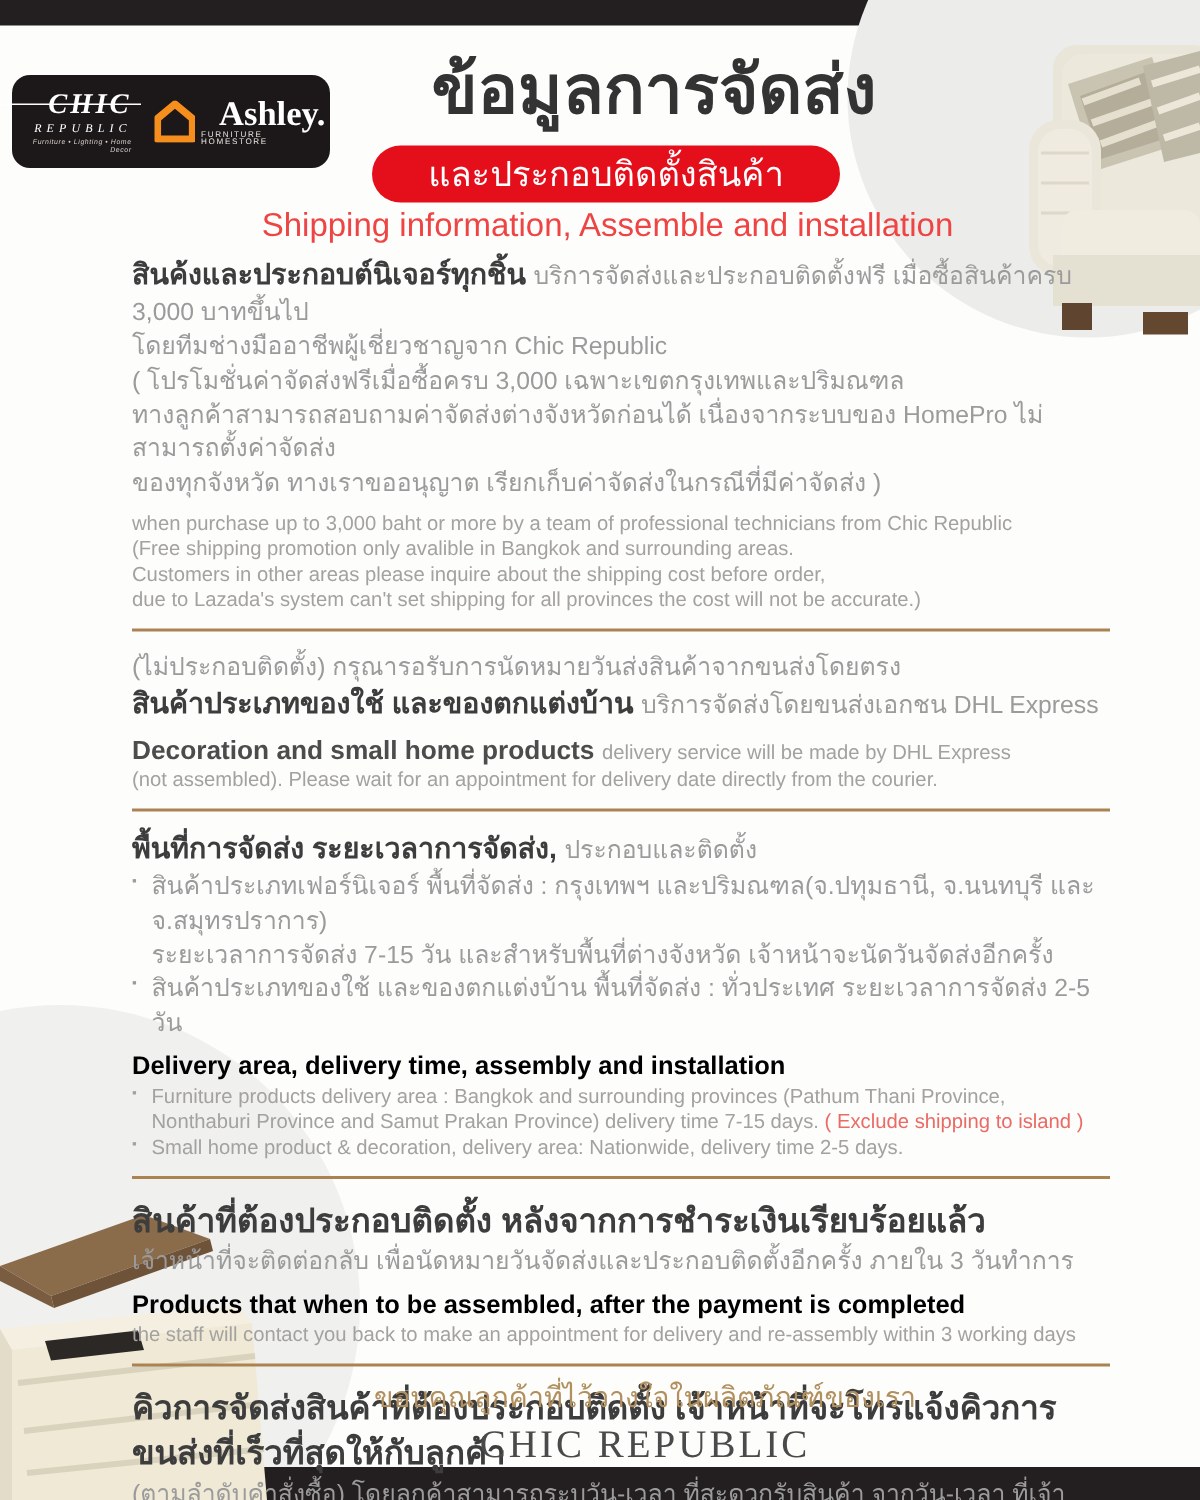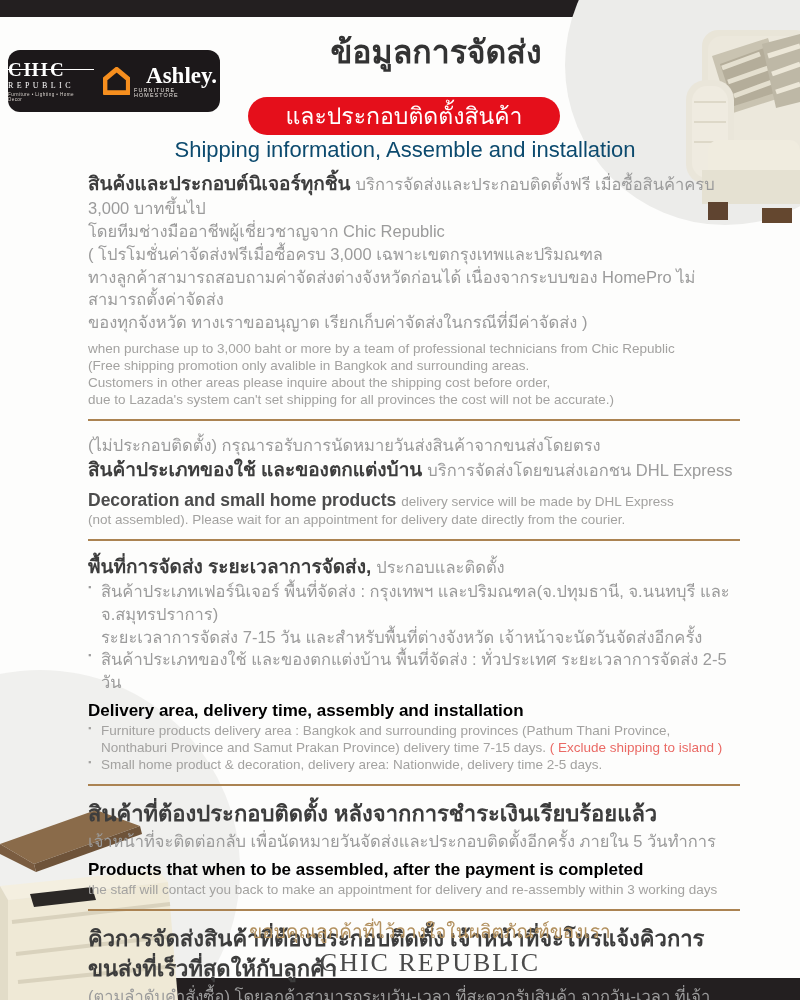--- a/index.html
+++ b/index.html
@@ -17,35 +17,35 @@
   .topbar{position:absolute;top:0;left:0;width:100%;height:17px;background:var(--bar_black);z-index:1;}
   .bottombar{position:absolute;bottom:0;left:0;width:100%;height:22px;background:var(--bar_black);z-index:1;}
 
   .circle-tr{position:absolute;top:-95px;right:-85px;width:320px;height:320px;border-radius:50%;background:#ececea;z-index:2;}
   .sofa-wrap{position:absolute;top:22px;right:0;width:150px;height:212px;z-index:3;}
   .circle-bl{position:absolute;bottom:-70px;left:-160px;width:400px;height:400px;border-radius:50%;background:#f0f0ee;z-index:0;}
   .table-wrap{position:absolute;bottom:0;left:0;width:235px;height:218px;z-index:3;}
 
   .logo-card{position:absolute;left:8px;top:50px;width:212px;height:62px;background:#1c181a;border-radius:12px;
              z-index:4;display:flex;align-items:center;justify-content:center;gap:15px;}
-  .chic{color:#fff;text-align:left;line-height:1;}
+  .chic{color:#fff;text-align:right;line-height:1;font-style:italic;}
   .chic-line1{font-size:19px;font-weight:bold;letter-spacing:2px;position:relative;font-family:"Liberation Serif",serif;}
   .chic-line1::after{content:"";position:absolute;left:-6px;right:-6px;top:48%;height:1px;background:#fff;}
   .chic-line2{font-size:8px;letter-spacing:3.4px;margin-top:3px;font-family:"Liberation Serif",serif;}
   .chic-tag{font-size:4.6px;letter-spacing:.4px;margin-top:3px;color:#d8d2cc;}
   .ashley{display:flex;align-items:center;gap:4px;}
   .ashley-texts{color:#fff;line-height:1;}
   .ashley-name{font-family:"Liberation Serif",serif;font-weight:bold;font-size:23px;margin-left:12px;}
   .ashley-sub{font-size:5.4px;letter-spacing:1.1px;margin-top:1px;color:#e9e4df;}
 
-  .title{position:absolute;top:33px;left:230px;width:412px;text-align:center;font-size:32px;font-weight:bold;
+  .title{position:absolute;top:33px;left:230px;width:412px;text-align:center;font-size:45px;font-weight:bold;
          color:#333;z-index:4;line-height:1.2;}
   .red-pill{position:absolute;top:97px;left:248px;width:312px;height:38px;background:var(--accent_red);
             border-radius:19px;color:#fff;font-size:23px;display:flex;align-items:center;justify-content:center;z-index:4;}
-  .subtitle{position:absolute;top:137px;left:110px;width:590px;text-align:center;font-size:22px;color:#0c4a6e;z-index:4;}
+  .subtitle{position:absolute;top:137px;left:110px;width:590px;text-align:center;font-size:22px;color:#ef4444;z-index:4;}
 
   .content{position:absolute;left:88px;top:171px;width:652px;z-index:4;}
   .th{color:#9b9b9b;font-size:16.5px;line-height:1.38;margin:0;}
   .th-lead{color:#3d3d3d;font-weight:bold;font-size:19px;margin-right:5px;}
   .th-head{color:#3d3d3d;font-weight:bold;font-size:22px;line-height:1.4;margin:0;}
   .en{color:#a3a2a0;font-size:13.5px;line-height:1.26;margin:0;}
   .en-lead{color:#4c4c4c;font-weight:bold;font-size:17.5px;margin-right:5px;}
   .en-head{color:#000000;font-weight:bold;font-size:17px;line-height:1.3;margin:0;}
   .divider{height:2px;background:var(--divider_gold);margin:11px 0 13px;}
   .gap-sm{height:6px;}
@@ -144,21 +144,21 @@
       <p class="en-head">Delivery area, delivery time, assembly and installation</p>
       <p class="en bullet">Furniture products delivery area : Bangkok and surrounding provinces (Pathum Thani Province,</p>
       <p class="en cont"><span>Nonthaburi Province and Samut Prakan Province) delivery time 7-15 days.</span> <span class="red-note">( Exclude shipping to island )</span></p>
       <p class="en bullet">Small home product &amp; decoration, delivery area: Nationwide, delivery time 2-5 days.</p>
     </div>
 
     <div class="divider"></div>
 
     <div>
       <p class="th-head">สินค้าที่ต้องประกอบติดตั้ง หลังจากการชำระเงินเรียบร้อยแล้ว</p>
-      <p class="th">เจ้าหน้าที่จะติดต่อกลับ เพื่อนัดหมายวันจัดส่งและประกอบติดตั้งอีกครั้ง ภายใน 5 วันทำการ</p>
+      <p class="th">เจ้าหน้าที่จะติดต่อกลับ เพื่อนัดหมายวันจัดส่งและประกอบติดตั้งอีกครั้ง ภายใน 3 วันทำการ</p>
       <div class="gap-sm"></div>
       <p class="en-head">Products that when to be assembled, after the payment is completed</p>
       <p class="en">the staff will contact you back to make an appointment for delivery and re-assembly within 3 working days</p>
     </div>
 
     <div class="divider"></div>
 
     <div>
       <p class="th-head">คิวการจัดส่งสินค้าที่ต้องประกอบติดตั้ง เจ้าหน้าที่จะโทรแจ้งคิวการขนส่งที่เร็วที่สุดให้กับลูกค้า</p>
       <p class="th">(ตามลำดับคำสั่งซื้อ) โดยลูกค้าสามารถระบุวัน-เวลา ที่สะดวกรับสินค้า จากวัน-เวลา ที่เจ้าหน้าที่จัดคิวให้ได้</p>

